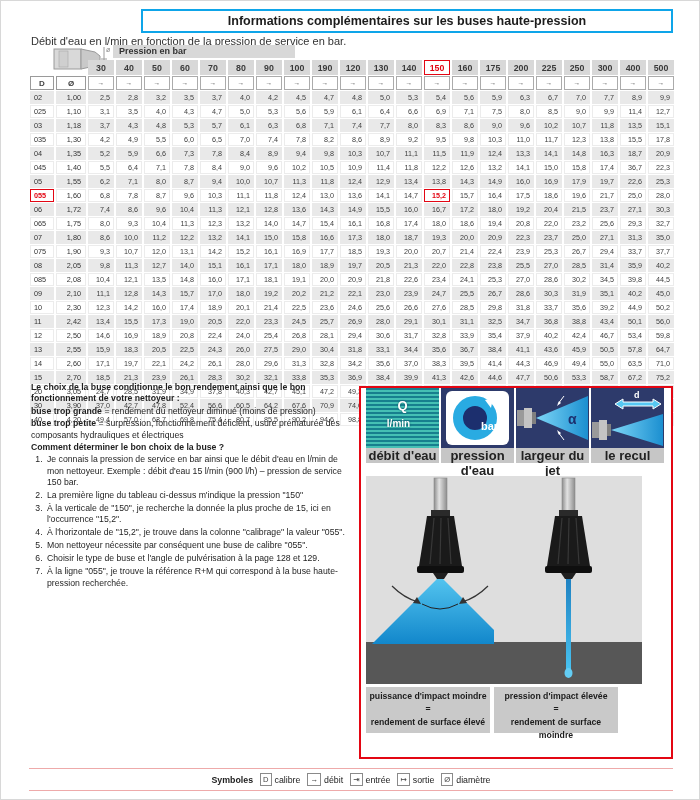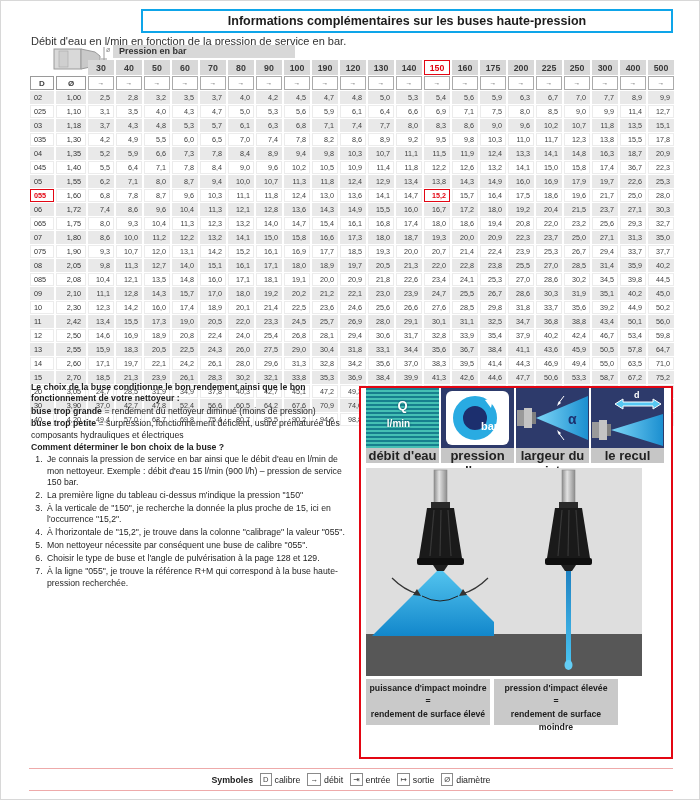--- a/index.html
+++ b/index.html
@@ -46,21 +46,21 @@
   .tiles{display:flex;gap:2px;padding:0 5px;}
   .tile{width:73px;}
   .tile-icon{height:60px;background:#2d3a6b;position:relative;overflow:hidden;}
   .tile-label{height:15px;background:#c6c6c6;font-weight:bold;font-size:13px;line-height:15px;text-align:center;color:#222;}
   .flow-pattern{position:absolute;inset:0;
     background:repeating-linear-gradient(180deg,#177f8e 0 2px,#45c0b4 2px 4px);}
   .flow-q{position:absolute;left:0;right:0;top:10px;text-align:center;color:#fff;font-weight:bold;font-size:13px;text-shadow:0 0 2px #0a5560;}
   .flow-lmin{position:absolute;left:0;right:8px;top:30px;text-align:center;color:#fff;font-weight:bold;font-size:10px;text-shadow:0 0 2px #0a5560;}
 
   .diagrams{display:flex;gap:4px;padding:5px 5px 0;}
-  .diagram{width:124px;}
+  .diagram{width:124px;margin-top:8px;}
   .diagram-svg{display:block;background:#dedede;}
   .diagram-caption{height:46px;background:#c9c9c9;text-align:center;font-size:8.7px;font-weight:bold;
     line-height:13px;color:#1c1c1c;padding-top:3px;box-sizing:border-box;margin-top:3px;}
 
   
   .footer-bar{position:absolute;left:28px;right:26px;bottom:8px;height:21px;border-top:1px solid #eeaaaa;border-bottom:1px solid #eeaaaa;
     display:flex;align-items:center;justify-content:center;gap:7px;font-size:8.8px;color:#222;}
   .footer-bar .sym{display:inline-block;border:1px solid #8a8a8a;background:#fff;font-size:7.6px;line-height:9px;
     padding:1px 2px;color:#444;margin-right:3px;}
   .footer-item{display:flex;align-items:center;}

